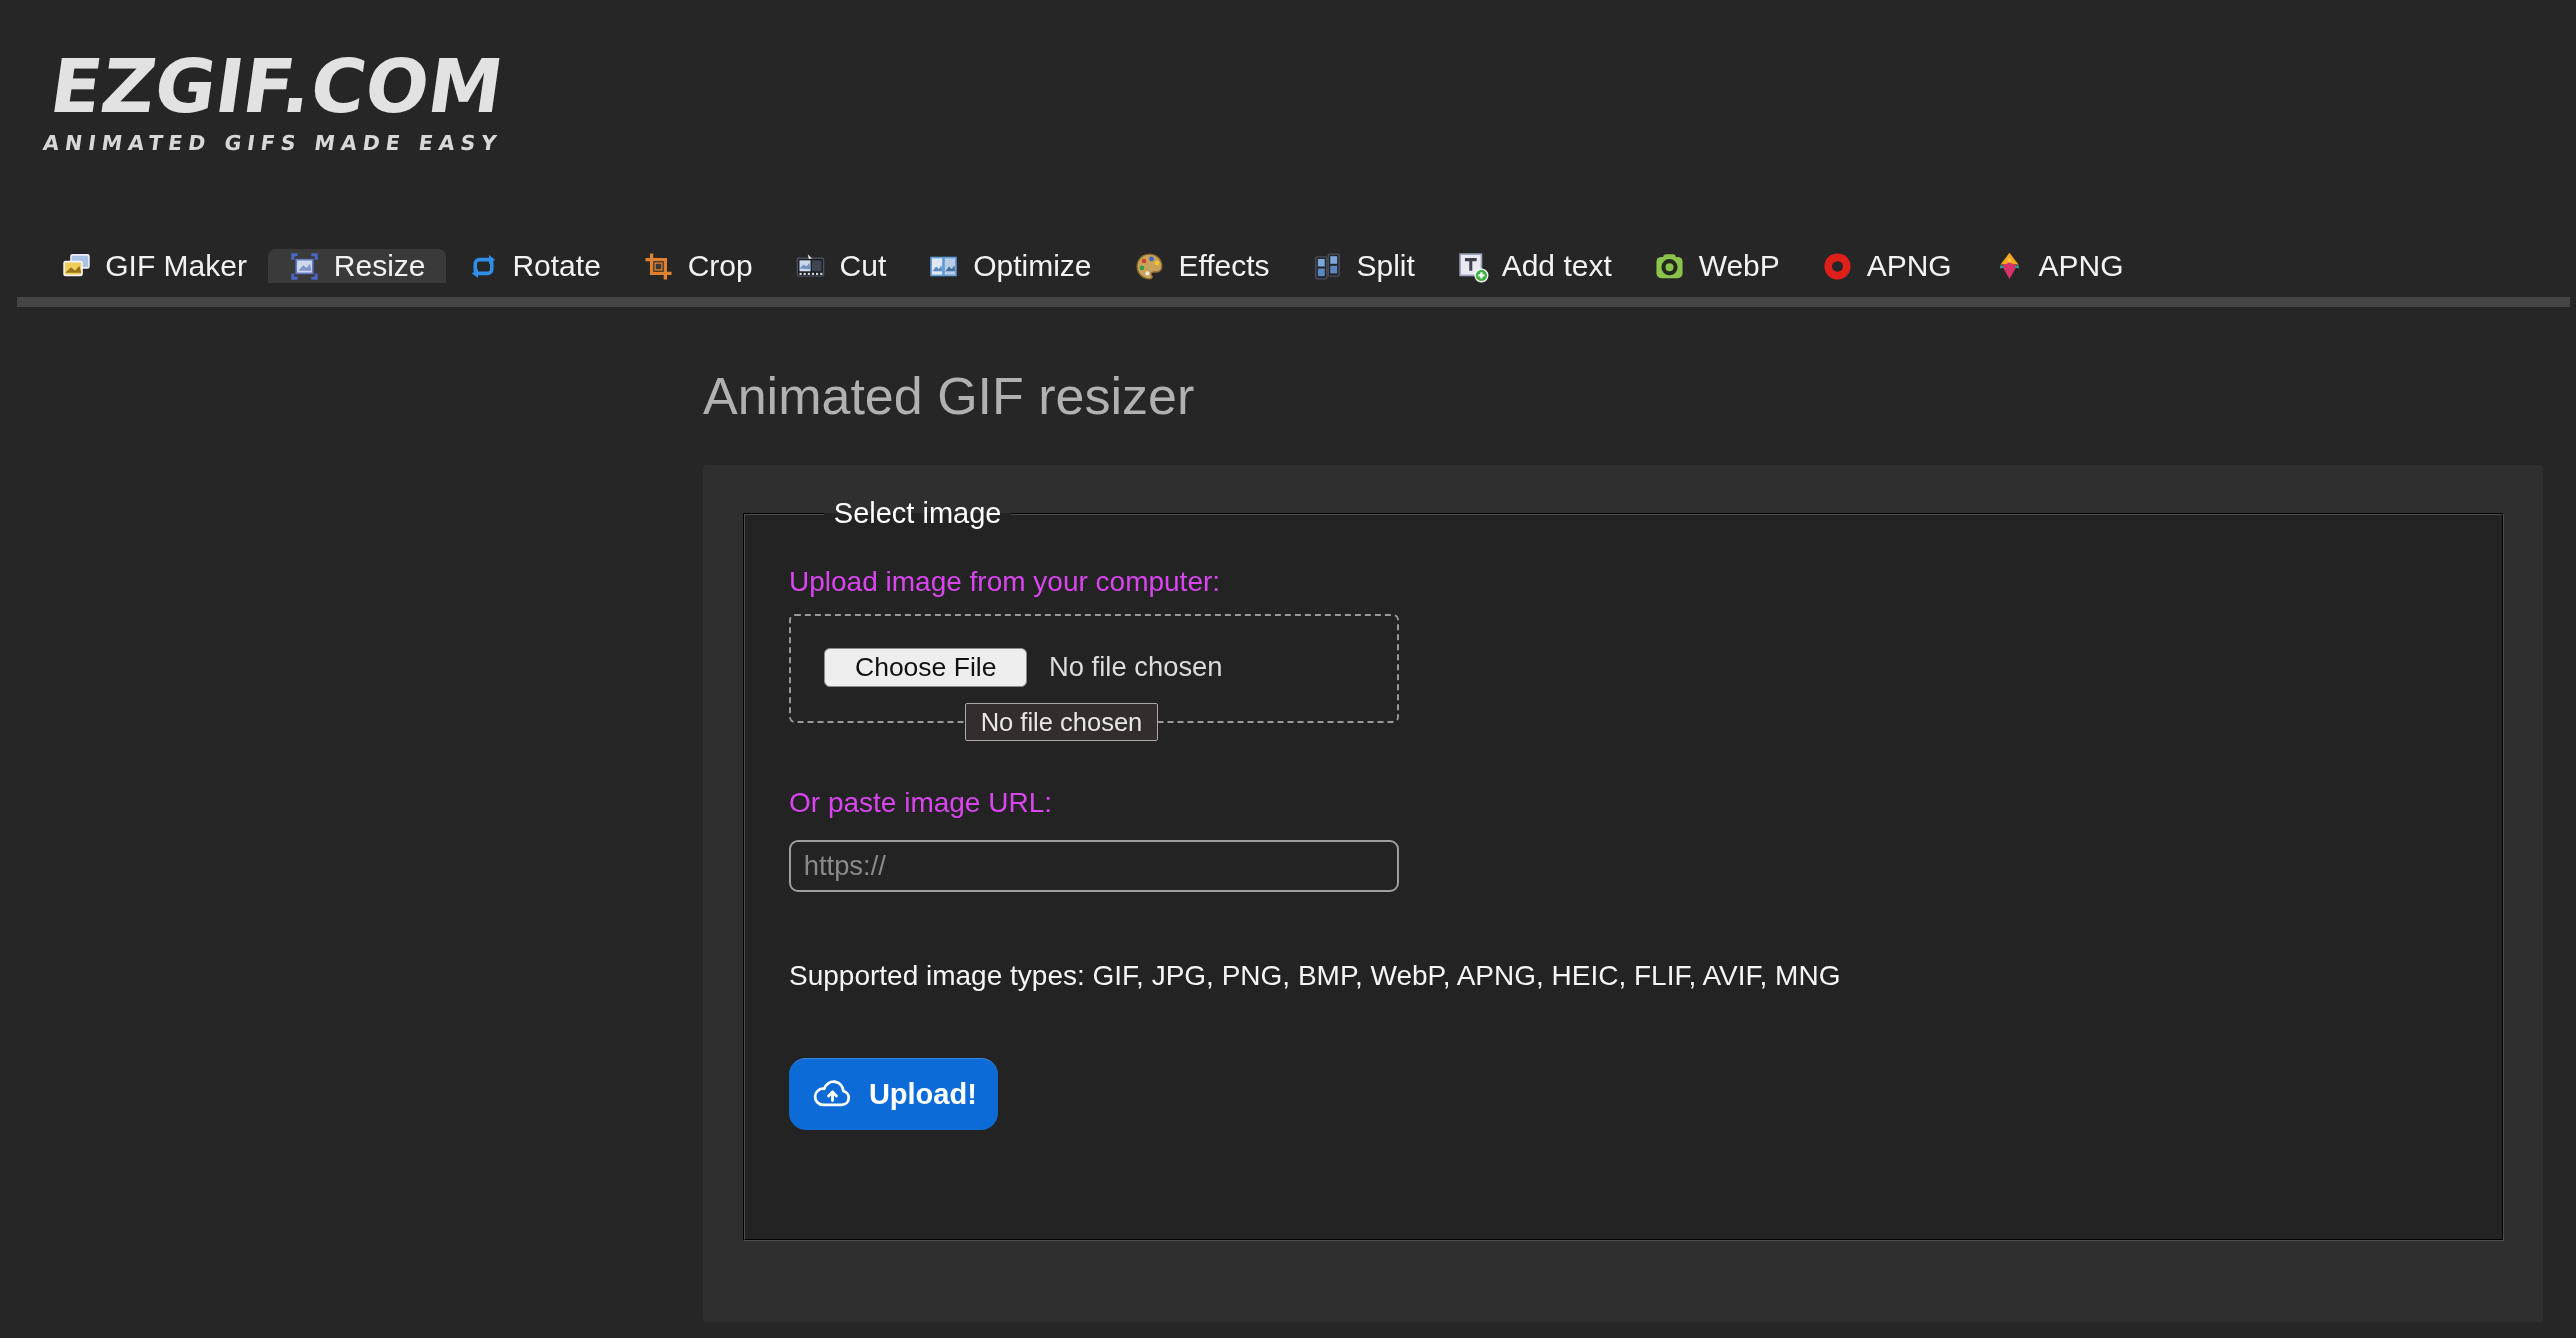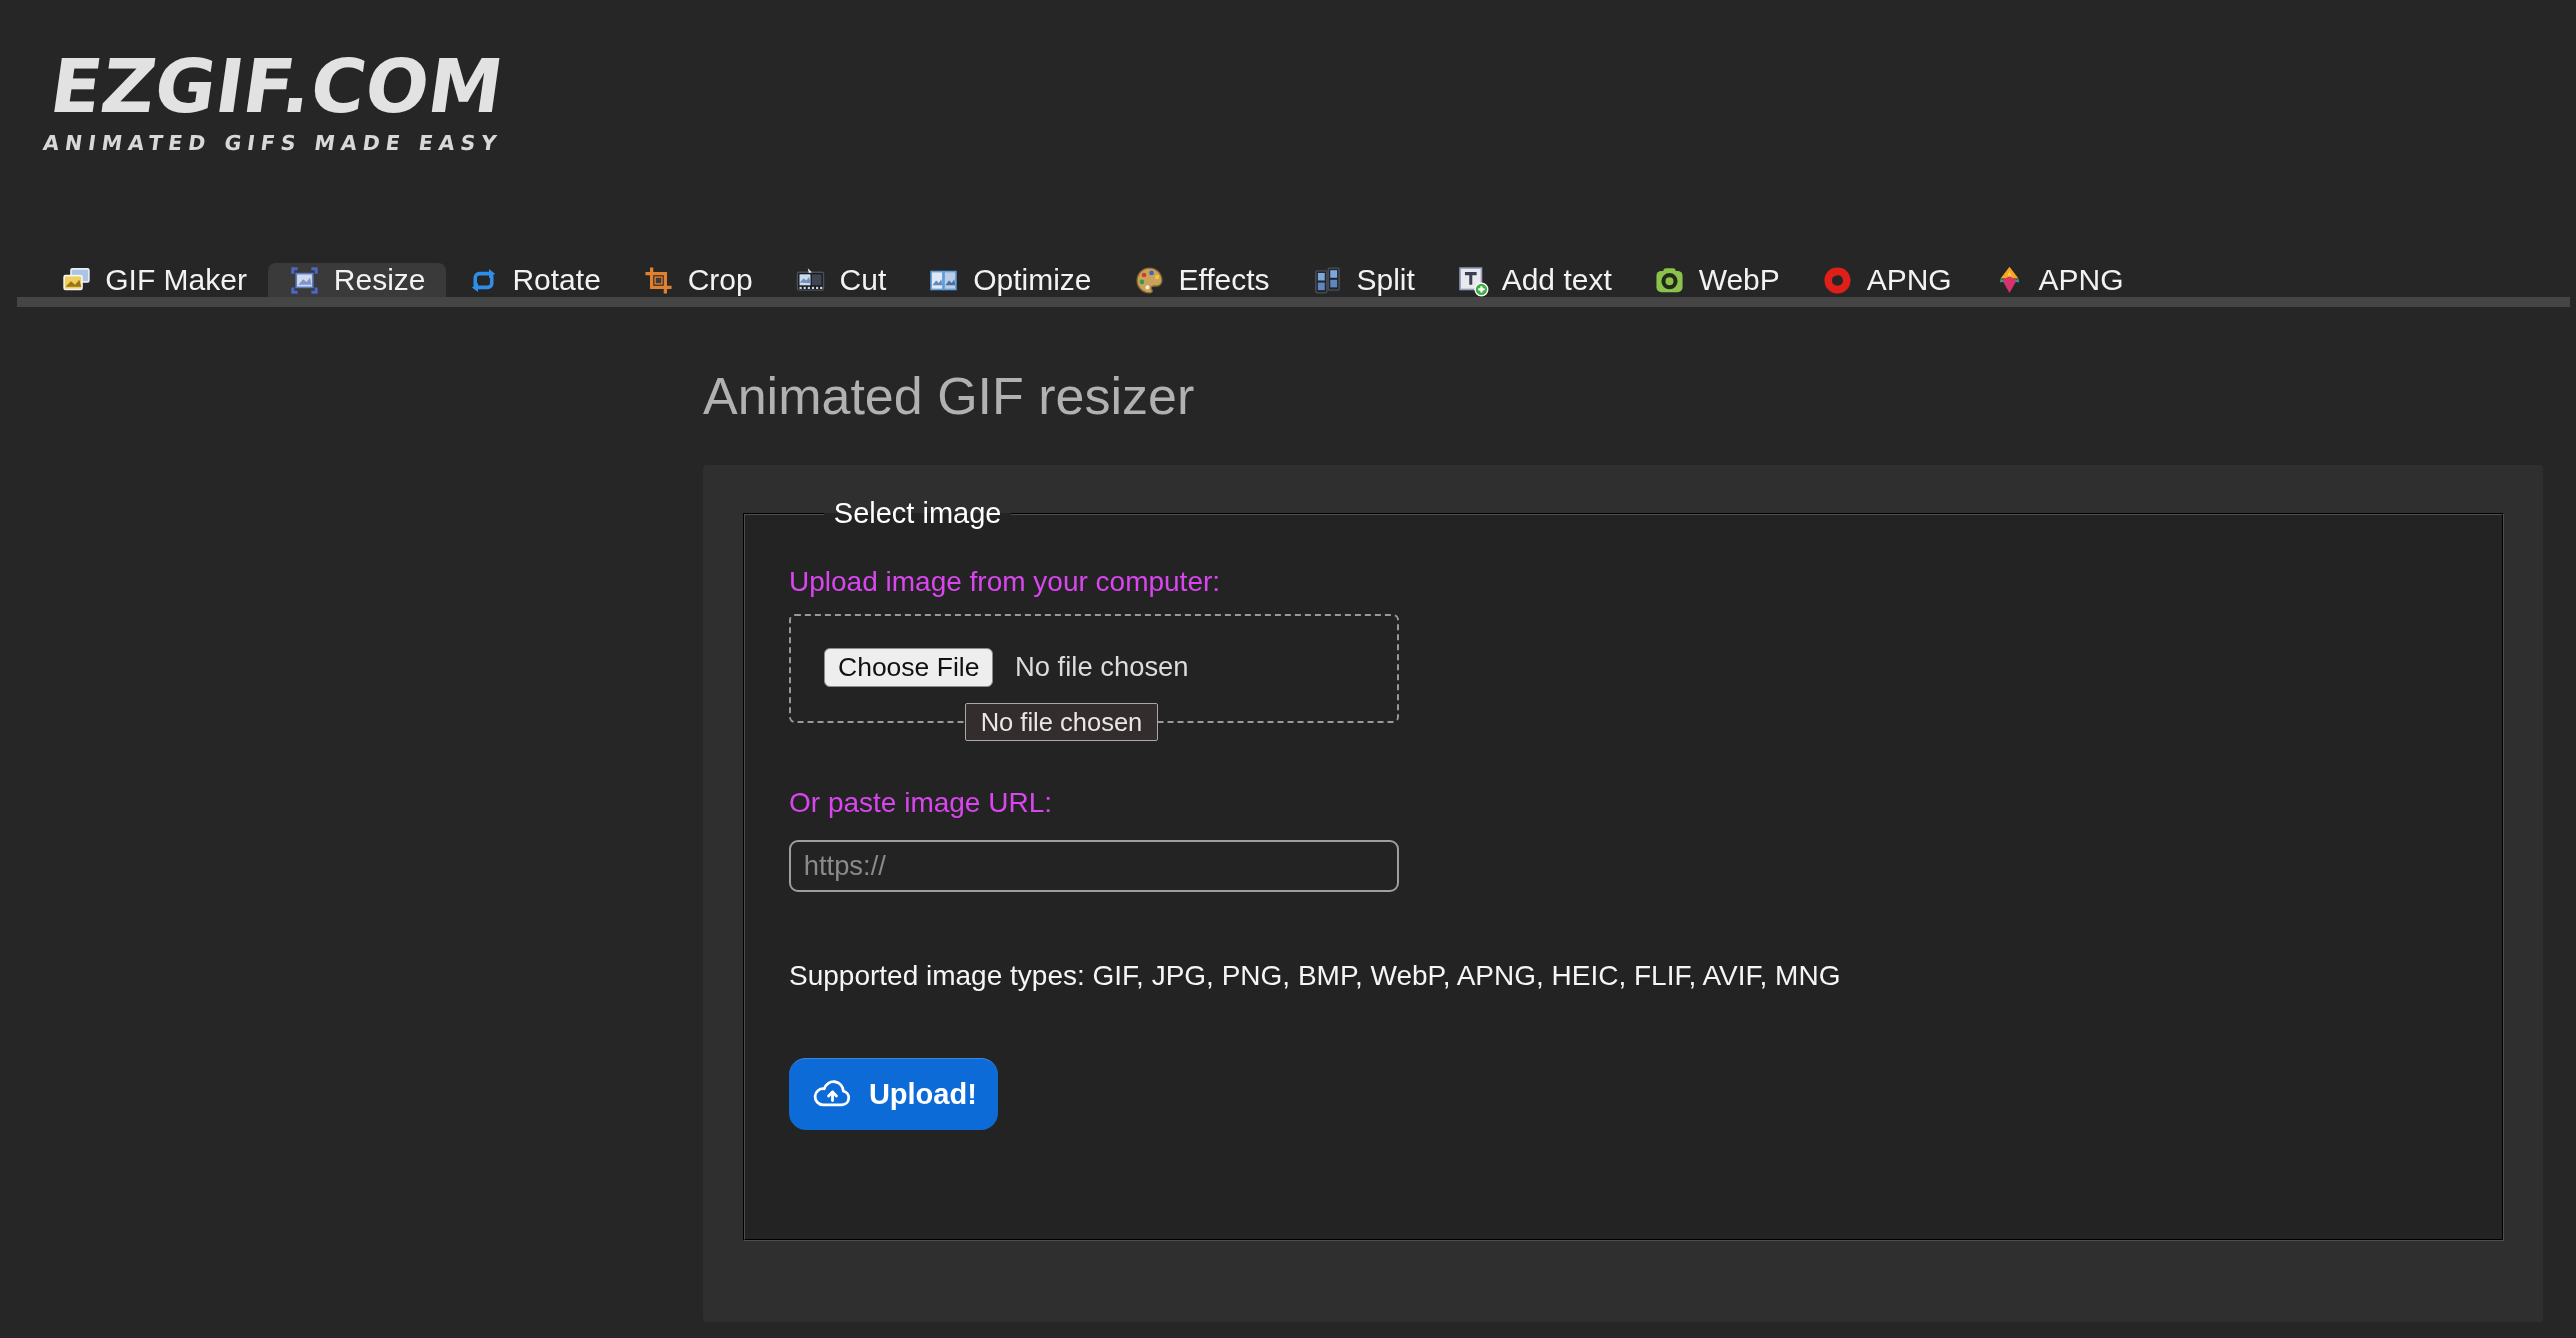--- a/index.html
+++ b/index.html
@@ -18,21 +18,21 @@
     font-weight:700; font-size:74px; line-height:1;
     color:#e2e2e2; letter-spacing:0px;
   }
   .logo-tag {
     font-family:"DejaVu Sans", sans-serif;
     font-weight:700; font-size:20.6px; letter-spacing:5.9px;
     color:#d8d8d8; margin-top:7.8px; white-space:nowrap;
   }
 
   
-  .nav { position:absolute; left:39px; top:235px; height:62px; display:flex; align-items:flex-end; }
+  .nav { position:absolute; left:39px; top:235px; height:62px; display:flex; align-items:center; }
   .nav-item {
     display:flex; align-items:center; gap:12.7px;
     padding:0 20.6px; font-size:30px; color:#f2f2f2;
     cursor:pointer; white-space:nowrap;
   }
   .nav-item.active { background: var(--active-tab, #3a3a3a); border-radius:7.8px 7.8px 0 0; }
   .nav-item svg { flex:0 0 auto; }
   .nav-strip { position:absolute; left:16.7px; right:5.9px; top:297px; height:9.8px; background: var(--strip, #454545); }
 
   
@@ -56,21 +56,21 @@
 
   .drop-zone {
     margin-top:15.7px; width:610px; height:109px;
     border:2px dashed #999999; border-radius:5.9px;
     position:relative;
   }
   .file-row { display:flex; align-items:center; gap:21.6px; padding:32px 0 0 33px; }
   .choose-file-btn {
     display:inline-block; background:#eeeeee; color:#111111;
     border:1px solid #8c8c8c; border-radius:5.9px;
-    font-size:26.5px; line-height:37px; padding:0 13px; cursor:pointer;
+    font-size:26.5px; line-height:37px; padding:0 30px; cursor:pointer;
   }
   .no-file { font-size:27.4px; color:#dcdcdc; }
   .file-tooltip {
     position:absolute; left:174px; top:87px; z-index:2;
     background:#342d2d; border:1px solid #a8a8a8; border-radius:2px;
     font-size:25.5px; color:#e9e7e7; padding:3.9px 14.7px; white-space:nowrap;
   }
 
   .url-label { margin-top:63px; }
   .url-input {

